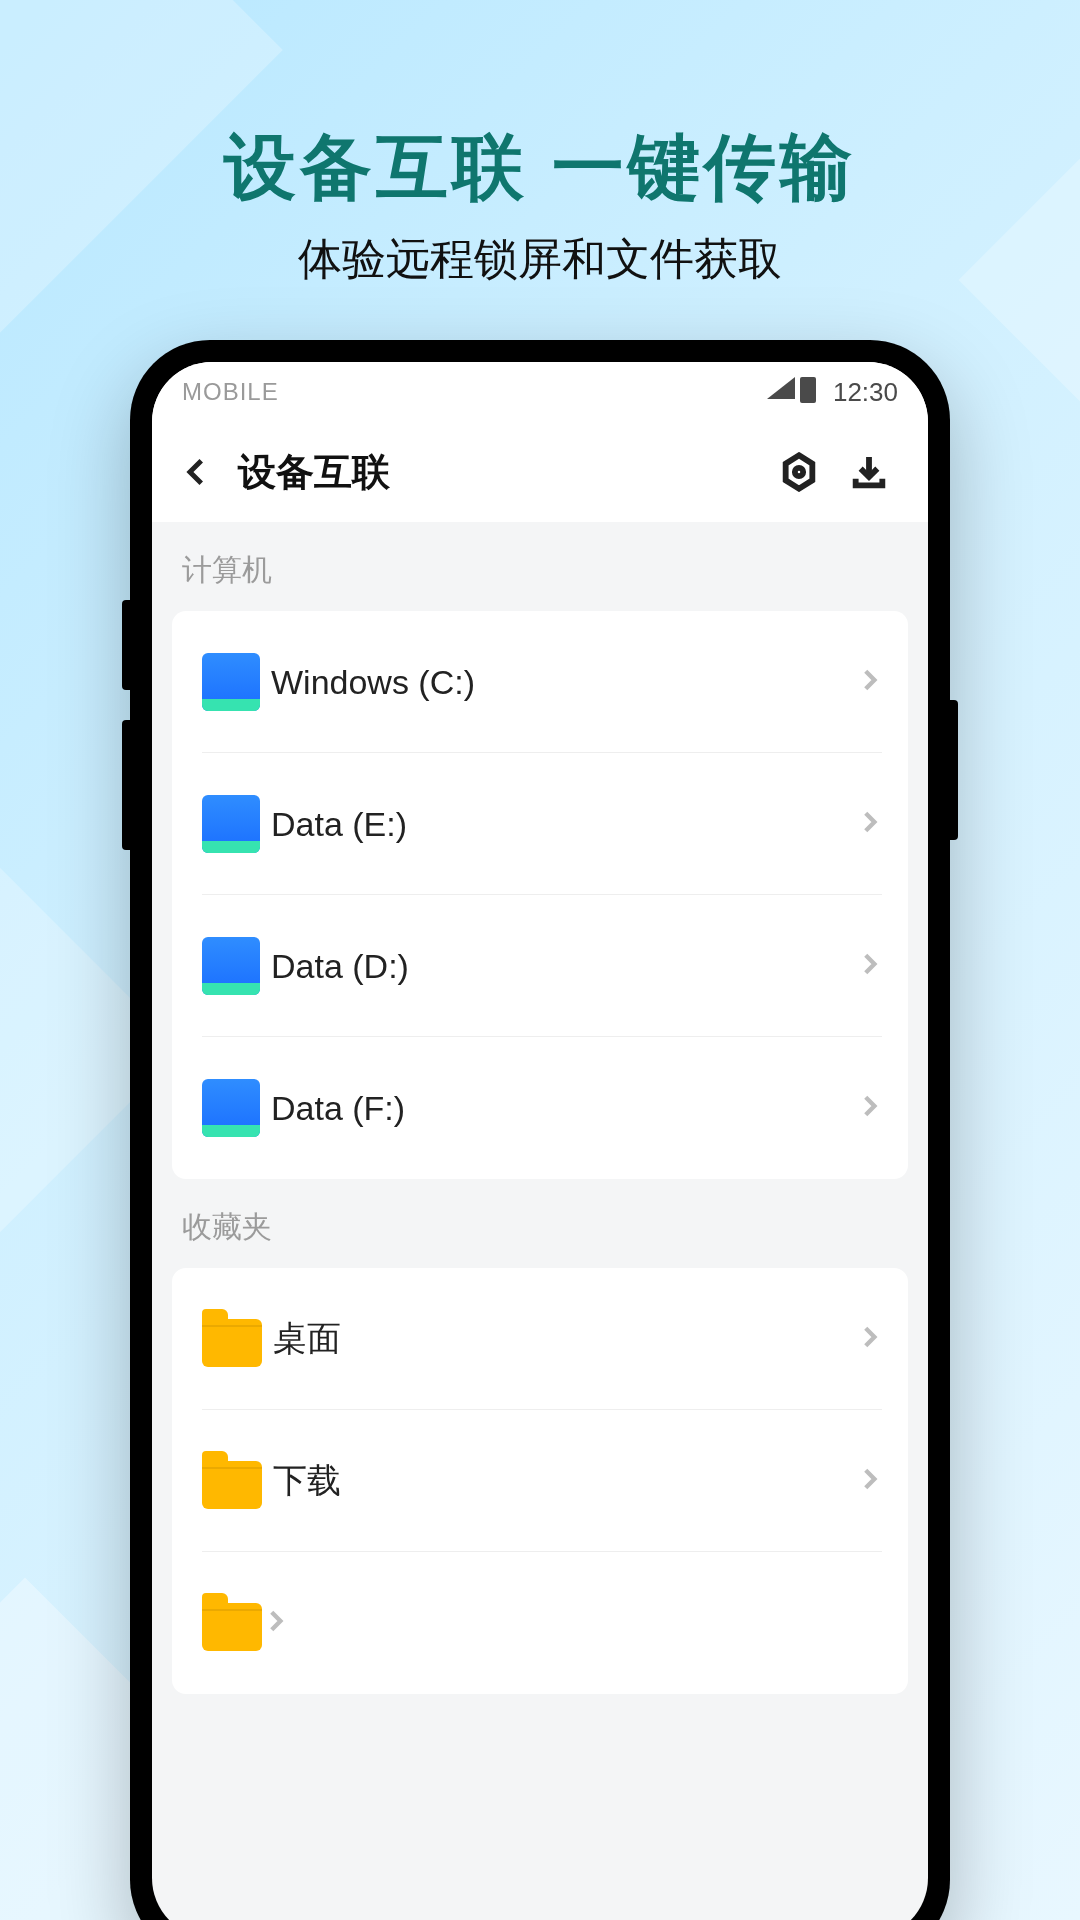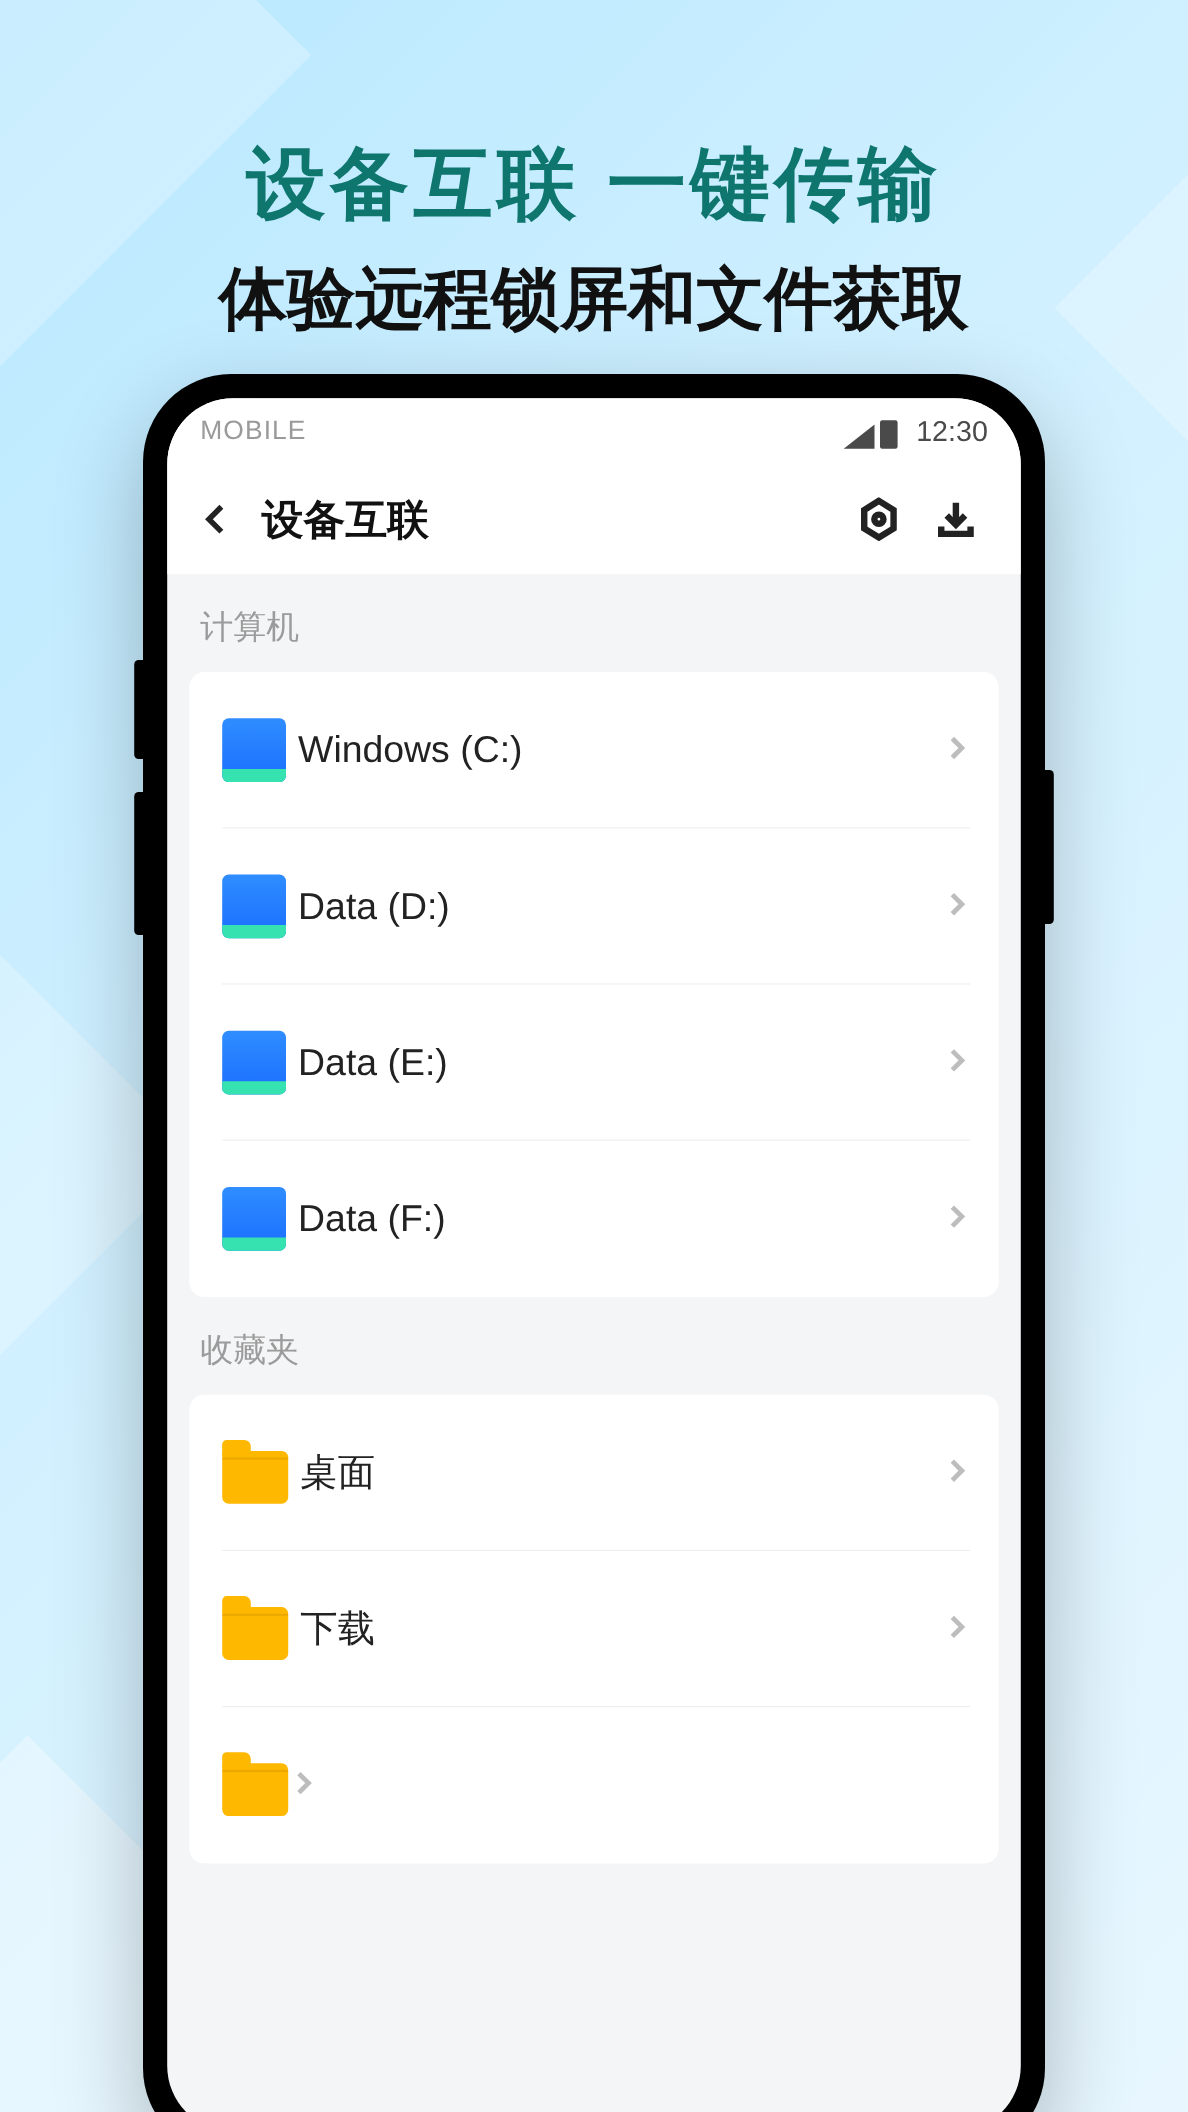--- a/index.html
+++ b/index.html
@@ -24,24 +24,24 @@
     text-align: center;
     padding-top: 120px;
   }
   .hero-title {
     font-size: 72px;
     font-weight: 800;
     color: #0f766e;
     letter-spacing: 4px;
   }
   .hero-sub {
-    font-size: 62px;
+    font-size: 44px;
     color: #111;
     margin-top: 14px;
-    font-weight: 700;
+    font-weight: 400;
   }
 
   .phone {
     position: absolute;
     left: 50%;
     transform: translateX(-50%);
     top: 340px;
     width: 820px;
     height: 1620px;
     background: #000;
@@ -90,21 +90,21 @@
   .status-bar {
     height: 60px;
     background: #fff;
     display: flex;
     align-items: center;
     padding: 0 30px;
     font-size: 24px;
     color: #9a9a9a;
   }
   .status-bar .carrier { flex: 1; letter-spacing: 1px;}
-  .status-bar .sig { display: flex; align-items: flex-end; gap: 5px; }
+  .status-bar .sig { display: flex; align-items: flex-start; gap: 5px; }
   .tri {
     width: 0; height: 0;
     border-style: solid;
     border-width: 0 0 22px 28px;
     border-color: transparent transparent #4a4a4a transparent;
   }
   .batt {
     width: 16px; height: 26px; background: #4a4a4a; border-radius: 2px;
   }
   .status-bar .time { color: #4a4a4a; font-size: 26px; margin-left: 12px;}
@@ -262,28 +262,28 @@
     <div class="card">
       <div class="row">
         <div class="drive-ico"></div>
         <div class="label">Windows (C:)</div>
         <div class="chev-right"><svg width="26" height="26" viewBox="0 0 24 24">
               <polyline points="9 4 17 12 9 20"></polyline>
             </svg></div>
       </div>
       <div class="row">
         <div class="drive-ico"></div>
+        <div class="label">Data (E:)</div>
+        <div class="chev-right"><svg width="26" height="26" viewBox="0 0 24 24">
+              <polyline points="9 4 17 12 9 20"></polyline>
+            </svg></div>
+      </div>
+      <div class="row">
+        <div class="drive-ico"></div>
         <div class="label">Data (D:)</div>
-        <div class="chev-right"><svg width="26" height="26" viewBox="0 0 24 24">
-              <polyline points="9 4 17 12 9 20"></polyline>
-            </svg></div>
-      </div>
-      <div class="row">
-        <div class="drive-ico"></div>
-        <div class="label">Data (E:)</div>
         <div class="chev-right"><svg width="26" height="26" viewBox="0 0 24 24">
               <polyline points="9 4 17 12 9 20"></polyline>
             </svg></div>
       </div>
       <div class="row">
         <div class="drive-ico"></div>
         <div class="label">Data (F:)</div>
         <div class="chev-right"><svg width="26" height="26" viewBox="0 0 24 24">
               <polyline points="9 4 17 12 9 20"></polyline>
             </svg></div>

